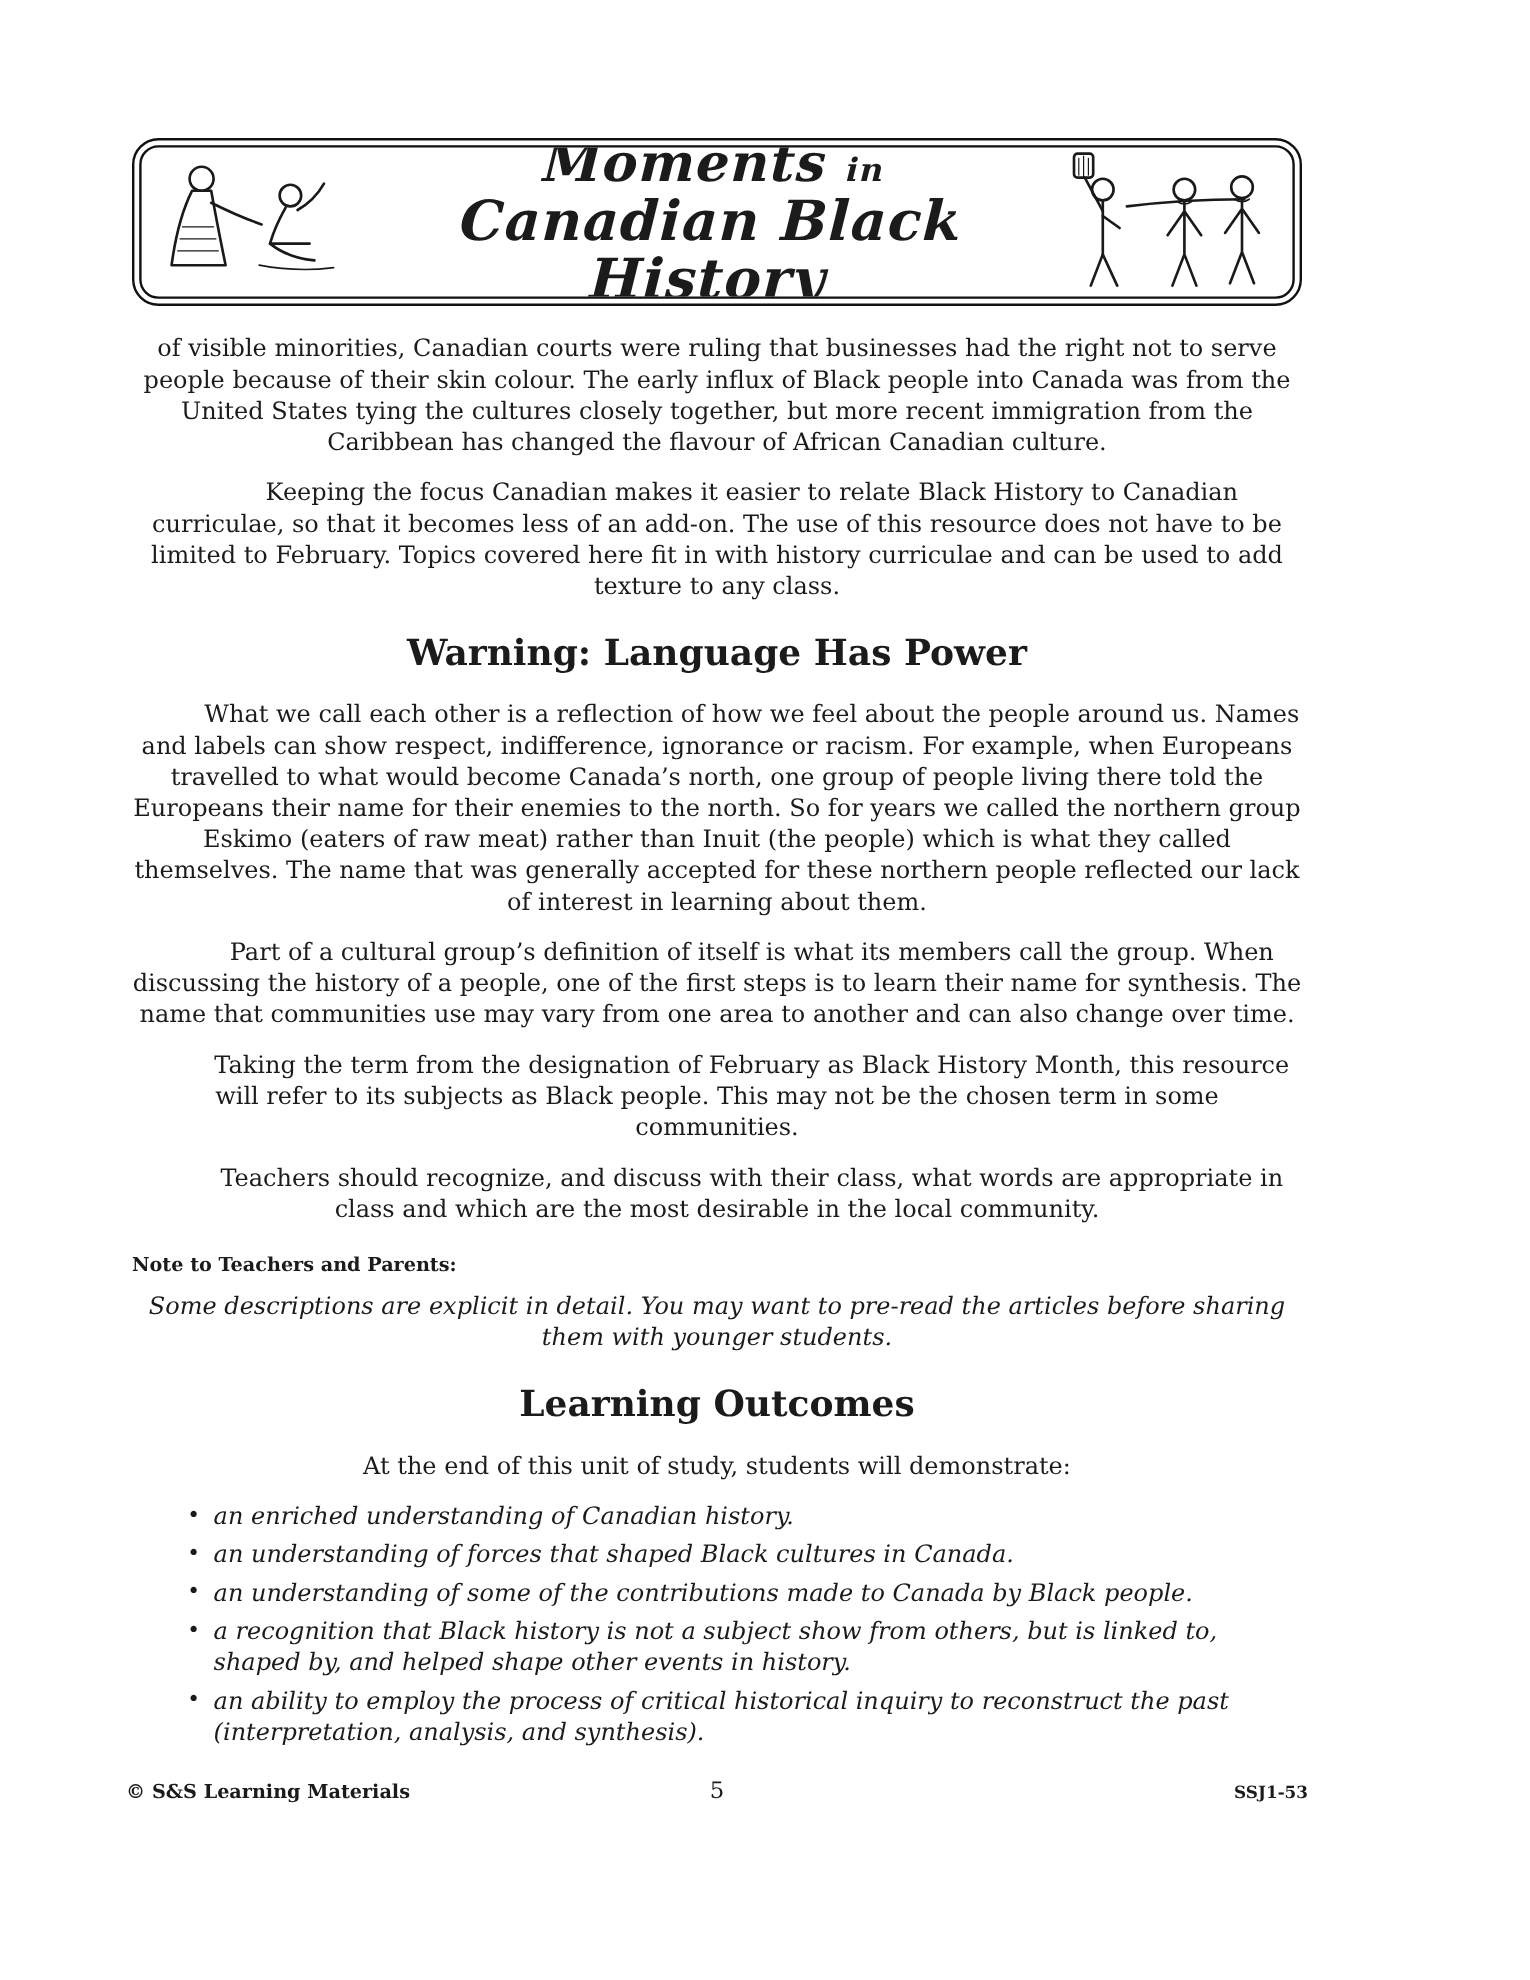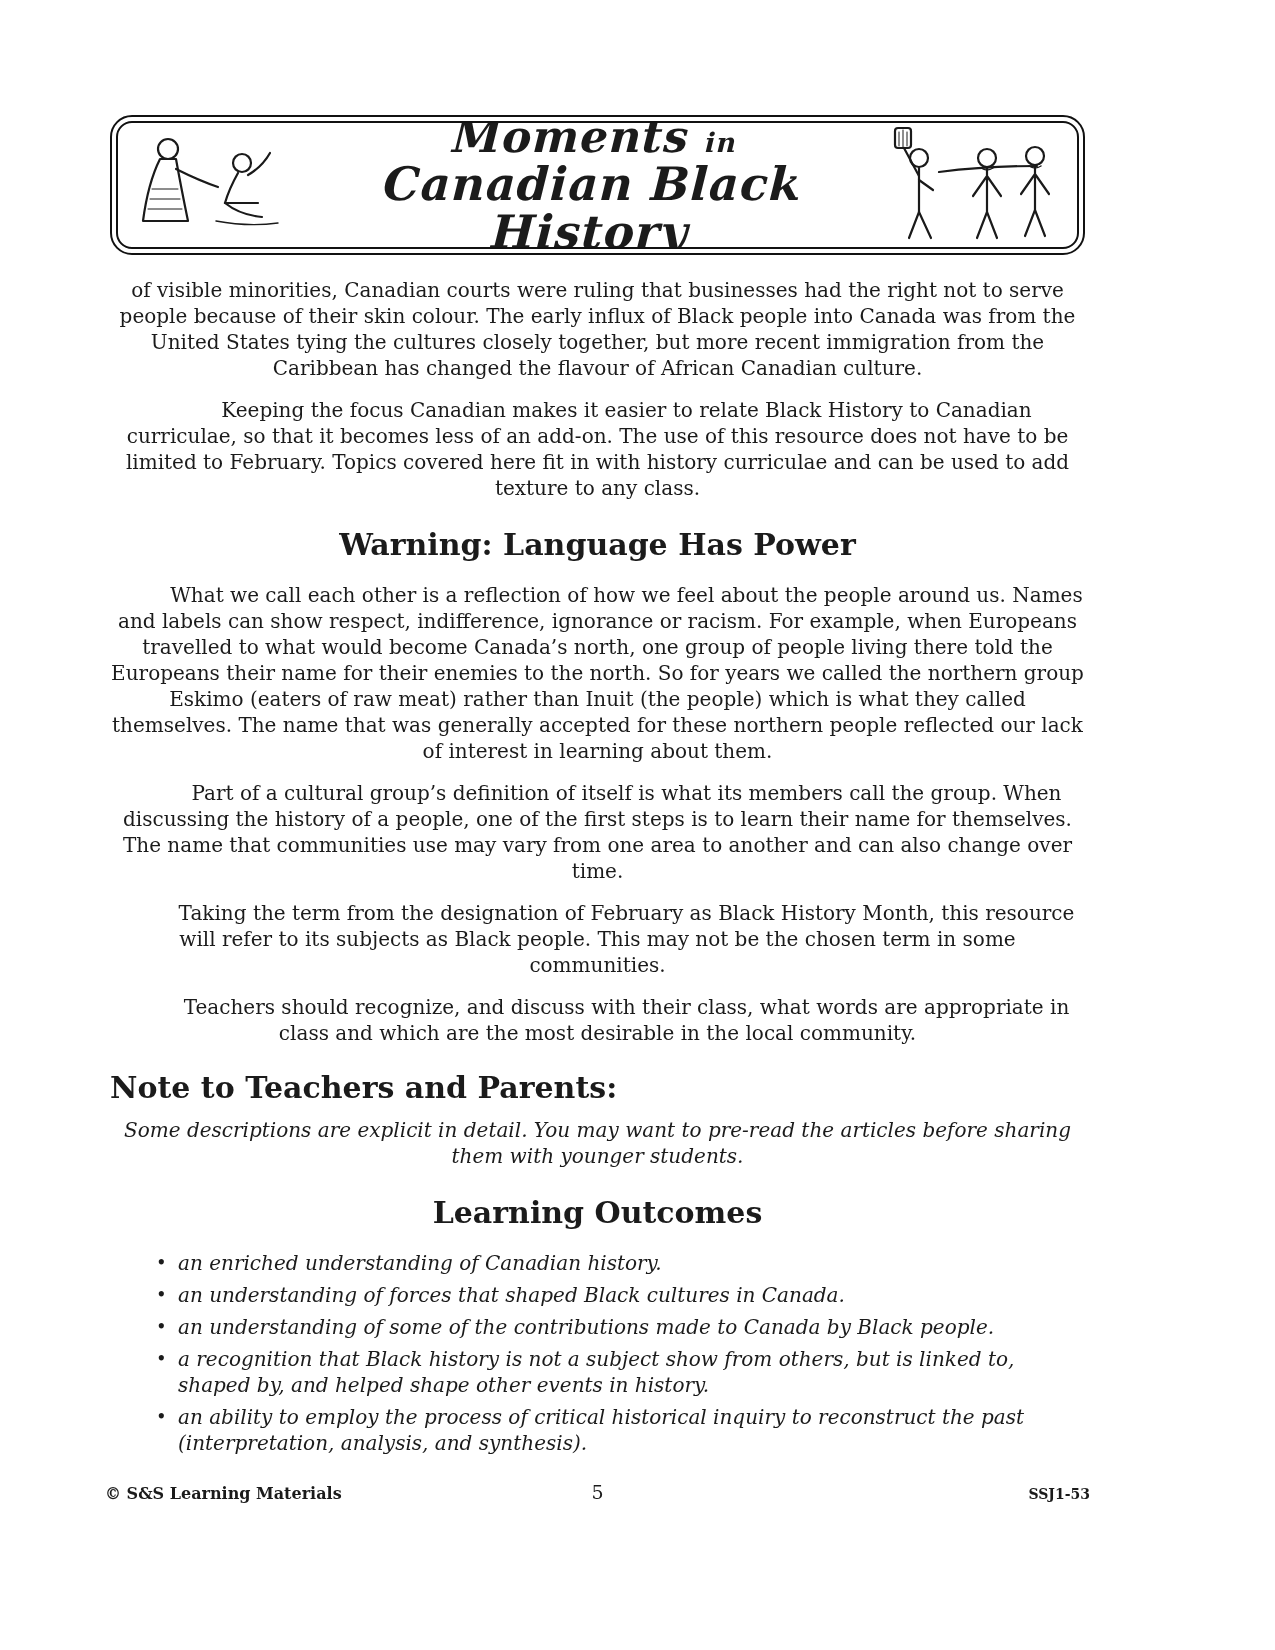--- a/index.html
+++ b/index.html
@@ -62,21 +62,21 @@
   .para.italic { font-style: italic; }
 
   .heading-center {
     text-align: center;
     font-weight: bold;
     font-size: 30px;
     margin: 26px 0 20px 0;
   }
   .heading-left {
     font-weight: bold;
-    font-size: 30px;
+    font-size: 16px;
     margin: 24px 0 12px 0;
   }
 
   
   .outcomes-list {
     list-style: none;
     margin: 4px 0 0 46px;
   }
   .outcomes-list li {
     position: relative;
@@ -163,32 +163,33 @@
     </div>
 
     <p class="para">of visible minorities, Canadian courts were ruling that businesses had the right not to serve people because of their skin colour. The early influx of Black people into Canada was from the United States tying the cultures closely together, but more recent immigration from the Caribbean has changed the flavour of African Canadian culture.</p>
 
     <p class="para indent">Keeping the focus Canadian makes it easier to relate Black History to Canadian curriculae, so that it becomes less of an add-on.   The use of this resource does not have to be limited to February.  Topics covered here fit in with history curriculae and can be used to add texture to any class.</p>
 
     <h2 class="heading-center">Warning: Language Has Power</h2>
 
     <p class="para indent">What we call each other is a reflection of how we feel about the people around us.  Names and labels can show respect, indifference, ignorance or racism.  For example, when Europeans travelled to what would become Canada’s north, one group of people living there told the Europeans their name for their enemies to the north.  So for years we called the northern group Eskimo (eaters of raw meat) rather than Inuit (the people) which is what they called themselves.  The name that was generally accepted for these northern people reflected our lack of interest in learning about them.</p>
 
-    <p class="para indent">Part of a cultural group’s definition of itself is what its members call the group.  When discussing the history of a people, one of the first steps is to learn their name for themselves.  The name that communities use may vary from one area to another and can also change over time.</p>
+    <p class="para indent">Part of a cultural group’s definition of itself is what its members call the group.  When discussing the history of a people, one of the first steps is to learn their name for synthesis.  The name that communities use may vary from one area to another and can also change over time.</p>
 
     <p class="para indent">Taking the term from the designation of February as Black History Month, this resource will refer to its subjects as Black people.  This may not be the chosen term in some communities.</p>
 
     <p class="para indent">Teachers should recognize, and discuss with their class, what words are appropriate in class and which are the most desirable in the local community.</p>
 
     <h3 class="heading-left">Note to Teachers and Parents:</h3>
 
     <p class="para italic">Some descriptions are explicit in detail.  You may want to pre-read the articles before sharing them with younger students.</p>
 
     <h2 class="heading-center">Learning Outcomes</h2>
 
+    <p class="para">At the end of this unit of study, students will demonstrate:</p>
 
     <ul class="outcomes-list">
       <li>an enriched understanding of Canadian history.</li>
       <li>an understanding of forces that shaped Black cultures in Canada.</li>
       <li>an understanding of some of the contributions made to Canada by Black people.</li>
       <li>a recognition that Black history is not a subject show from others, but is linked to, shaped by, and helped shape other events in history.</li>
       <li>an ability to employ the process of critical historical inquiry to reconstruct the past (interpretation, analysis, and synthesis).</li>
     </ul>
 
   </div>

